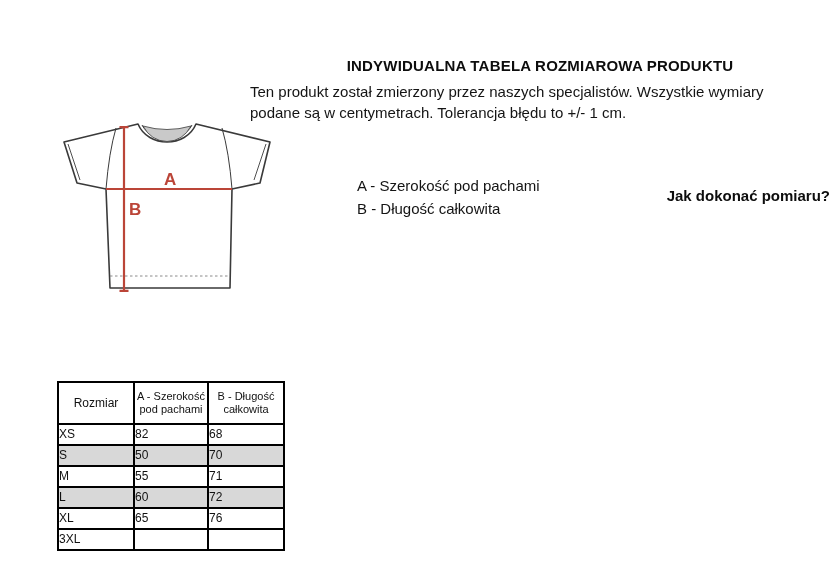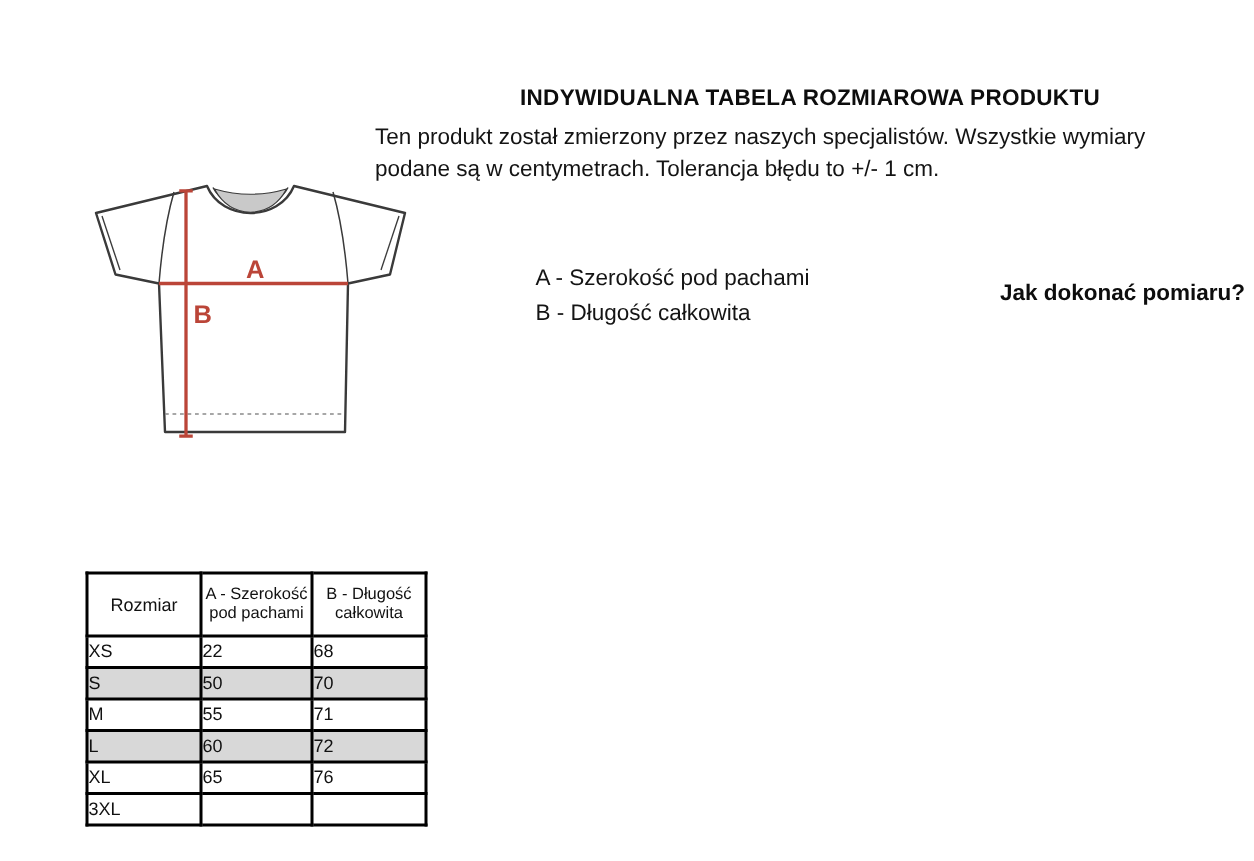--- a/index.html
+++ b/index.html
@@ -82,21 +82,21 @@
     <tbody>
       <tr>
         <th class="size-col">Rozmiar</th>
         <th>A - Szerokość
 pod pachami</th>
         <th>B - Długość
 całkowita</th>
       </tr>
       <tr>
         <td>XS</td>
-        <td>22</td>
+        <td>82</td>
         <td>68</td>
       </tr>
       <tr class="shaded">
         <td>S</td>
         <td>50</td>
         <td>70</td>
       </tr>
       <tr>
         <td>M</td>
         <td>55</td>

